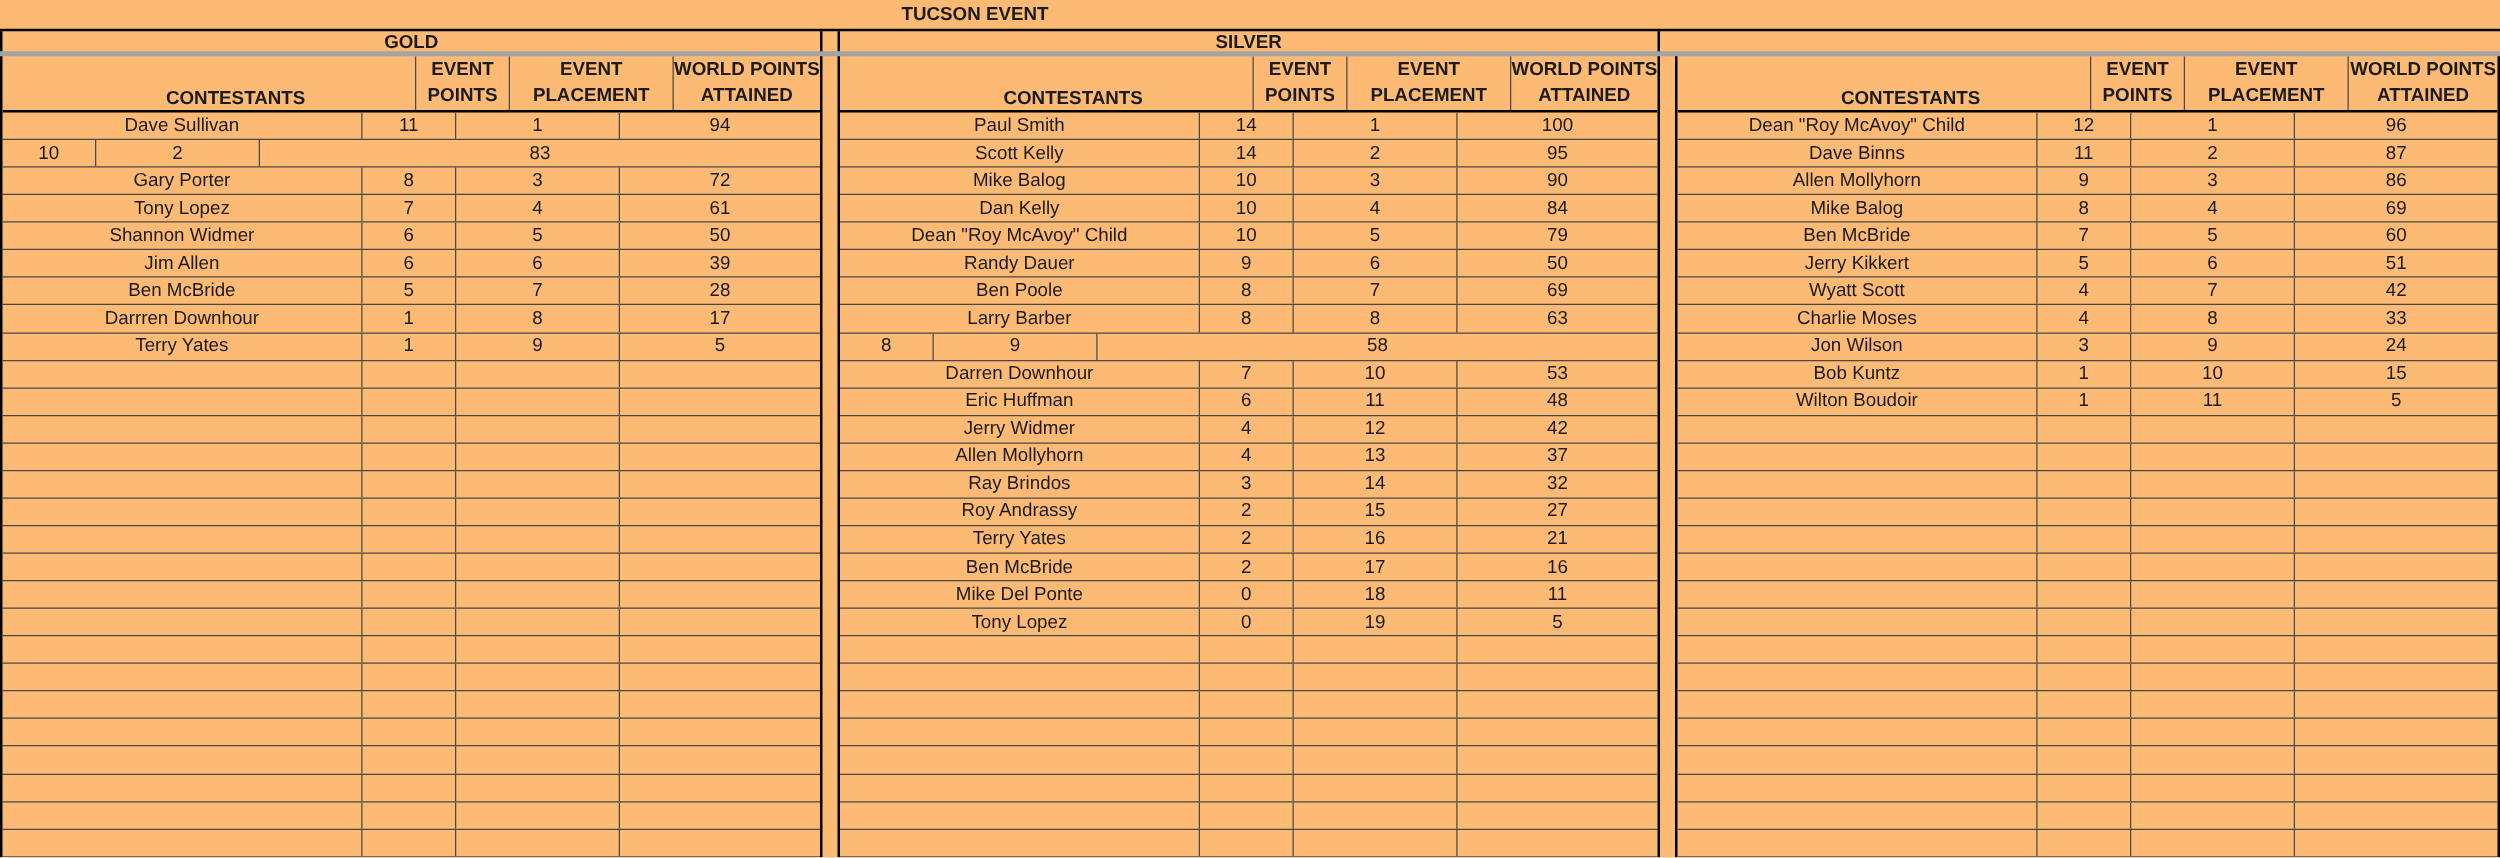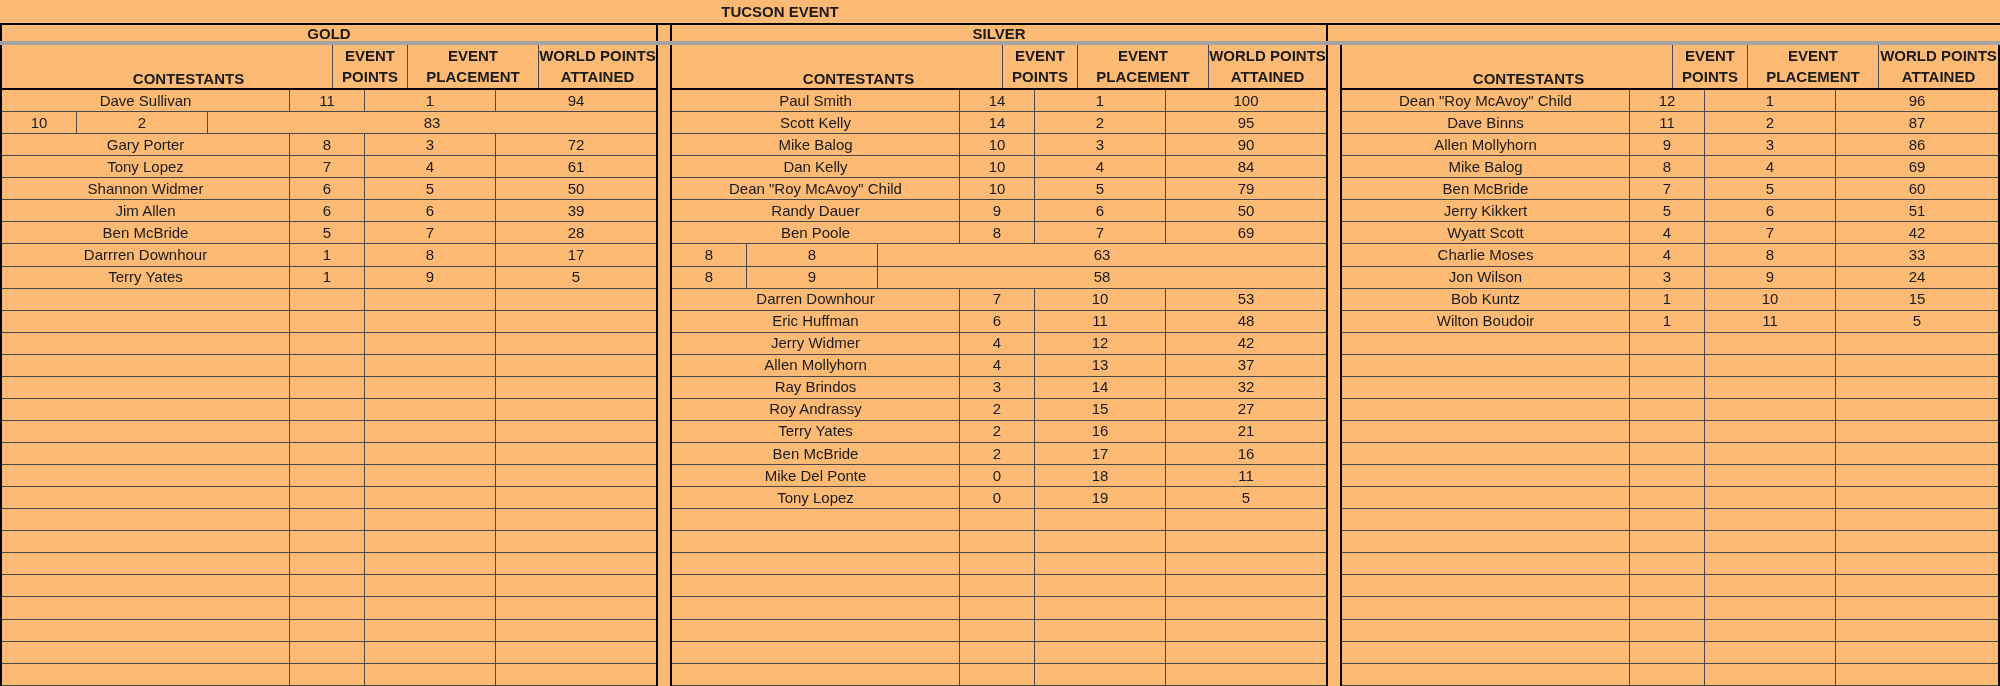--- a/index.html
+++ b/index.html
@@ -331,20 +331,21 @@
             <div class="cell c-plc">6</div>
             <div class="cell c-wp">50</div>
           </div>
           <div class="trow">
             <div class="cell c-name">Ben Poole</div>
             <div class="cell c-pts">8</div>
             <div class="cell c-plc">7</div>
             <div class="cell c-wp">69</div>
           </div>
           <div class="trow">
+            <div class="cell c-name">Larry Barber</div>
             <div class="cell c-pts">8</div>
             <div class="cell c-plc">8</div>
             <div class="cell c-wp">63</div>
           </div>
           <div class="trow">
             <div class="cell c-pts">8</div>
             <div class="cell c-plc">9</div>
             <div class="cell c-wp">58</div>
           </div>
           <div class="trow">

